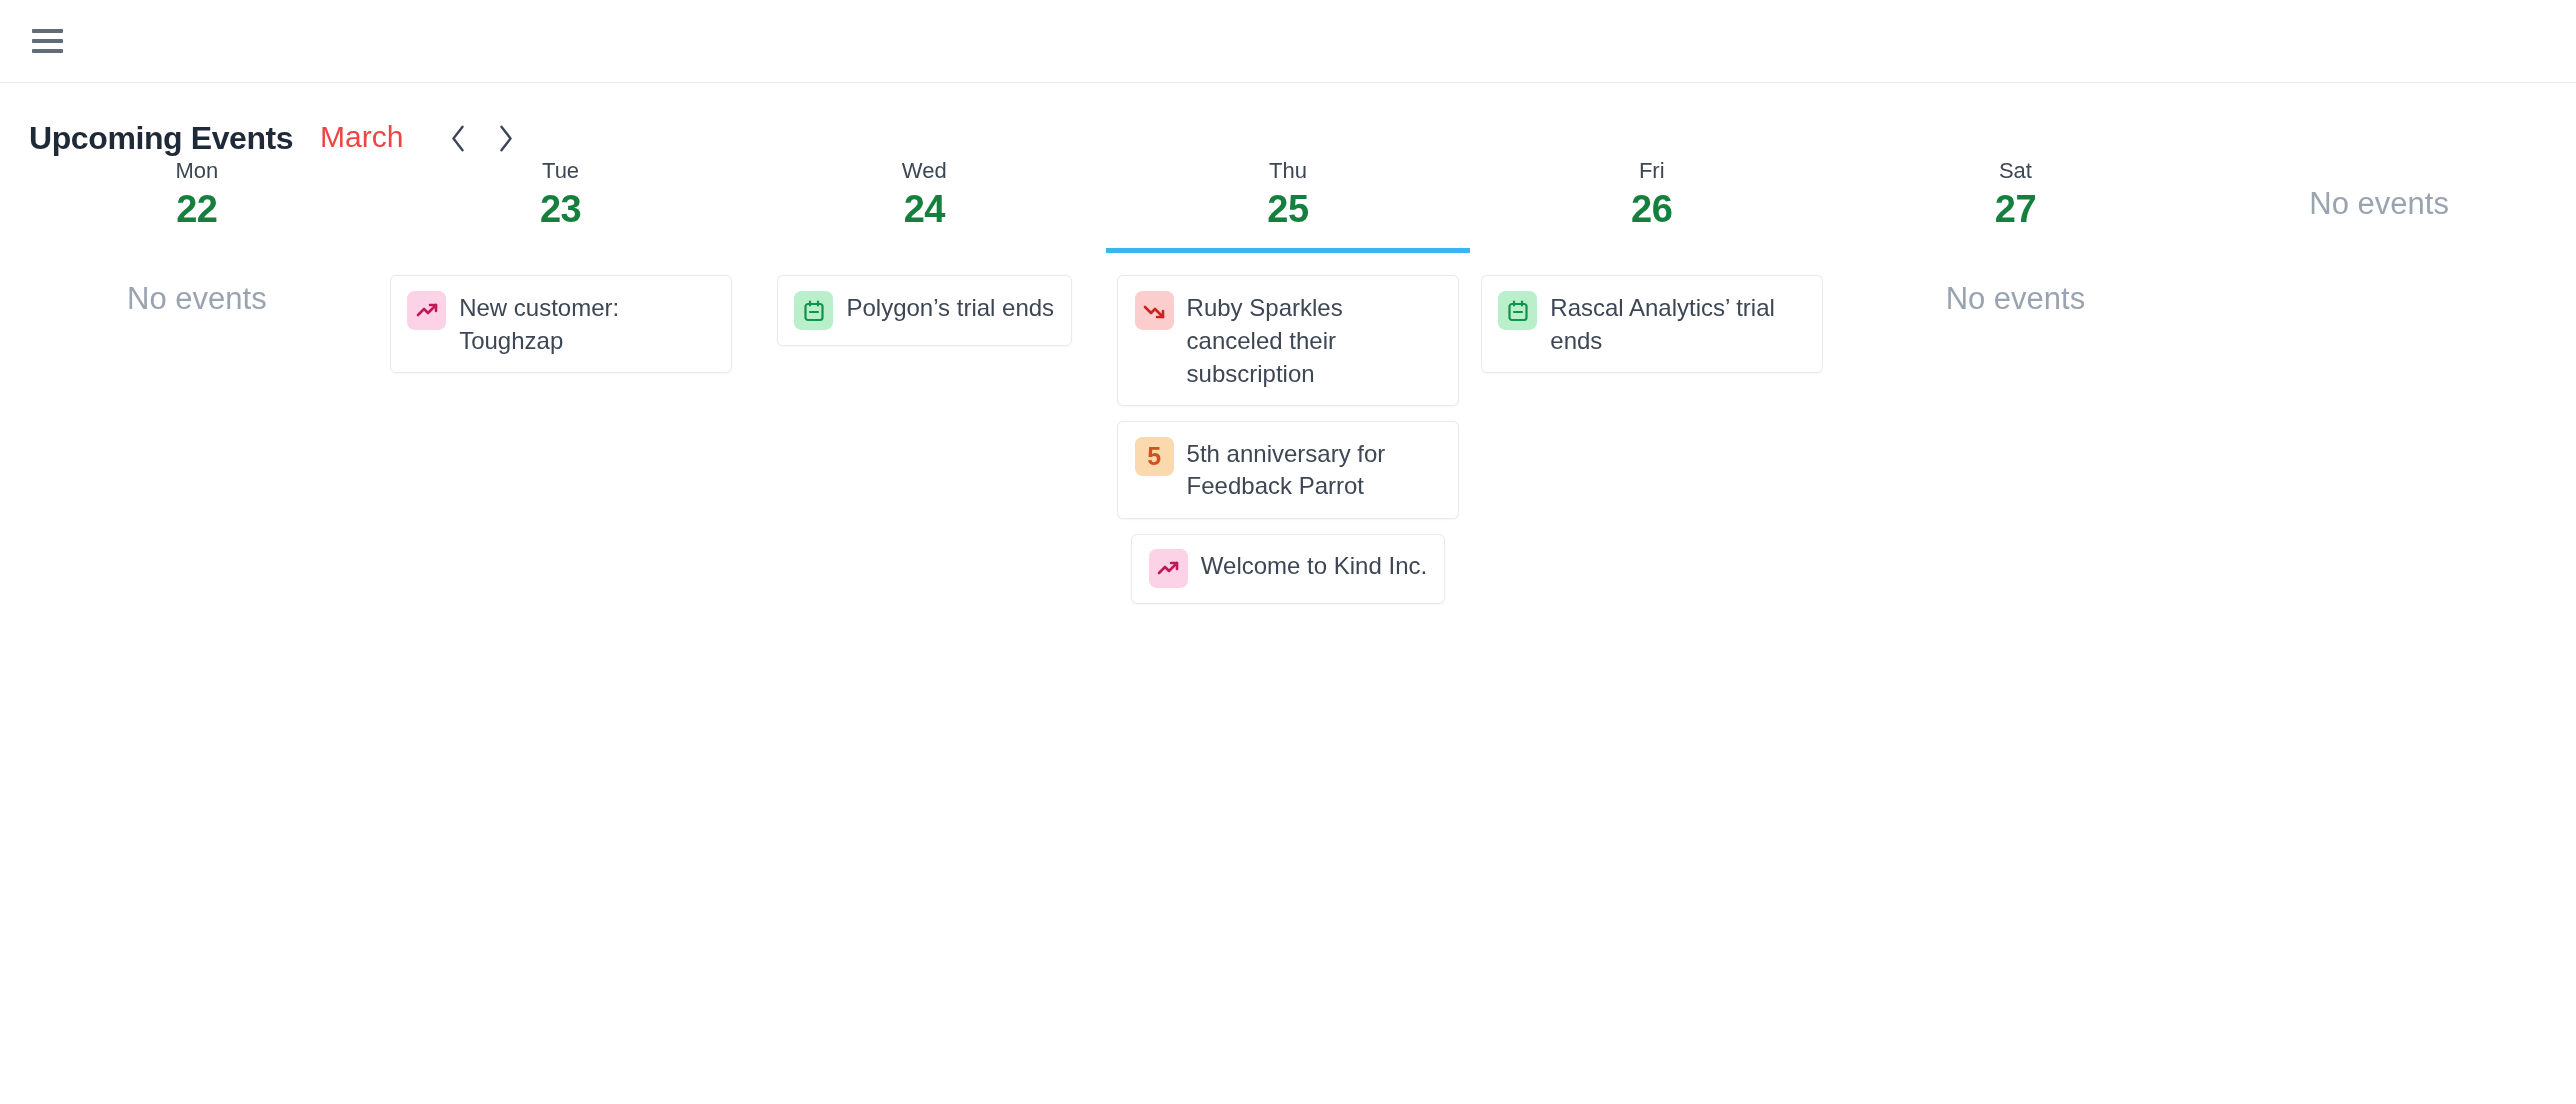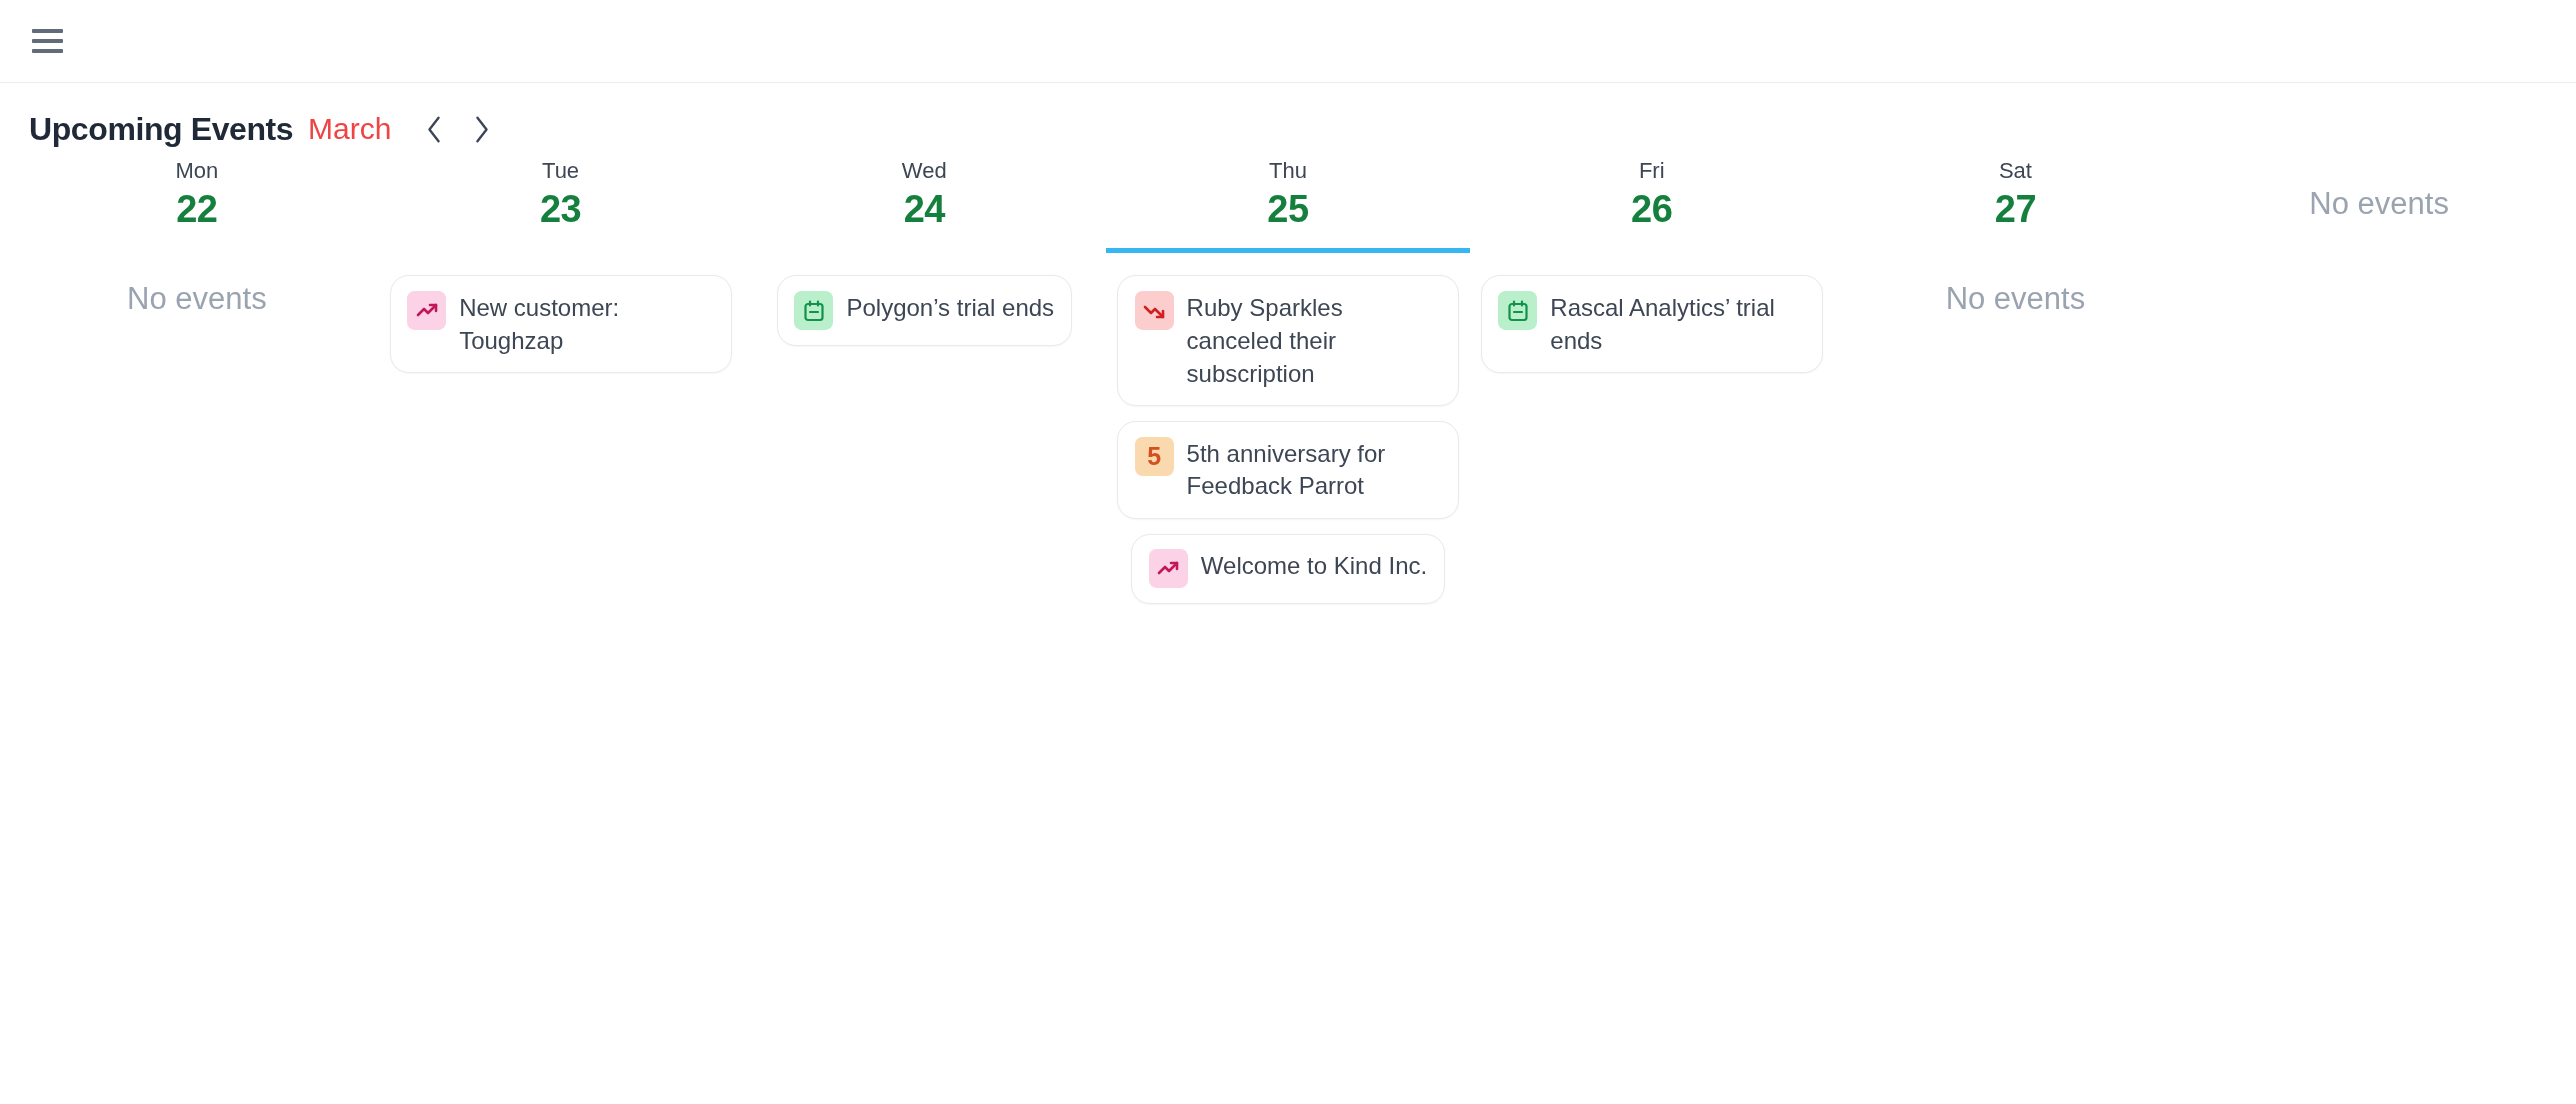--- a/index.html
+++ b/index.html
@@ -36,23 +36,24 @@
     display: block;
     height: 3.7px;
     width: 31px;
     border-radius: 0.9px;
     background: #616b7a;
   }
 
   
   .heading-row {
     display: flex;
-    align-items: center;
+    align-items: flex-start;
     padding: 39px 0 0 29px;
     height: 53px;
+    gap: 12px;
   }
   .heading-title {
     font-size: 32px;
     font-weight: 700;
     color: #1f2937;
     letter-spacing: -0.4px;
     line-height: 1;
   }
   .heading-month {
     font-size: 30px;
@@ -130,21 +131,21 @@
   .no-events {
     font-size: 31px;
     color: #9aa3b0;
     font-weight: 400;
     padding-top: 5.5px;
   }
 
   .event-card {
     background: #ffffff;
     border: 1.8px solid #e8eaed;
-    border-radius: 19px;
+    border-radius: 6px;
     box-shadow: 0 0.9px 1.8px rgba(16,24,40,0.04);
     display: flex;
     align-items: flex-start;
     gap: 13px;
     padding: 14.7px 16.6px;
     max-width: 342px;
     cursor: pointer;
   }
   .event-icon {
     width: 39px;

